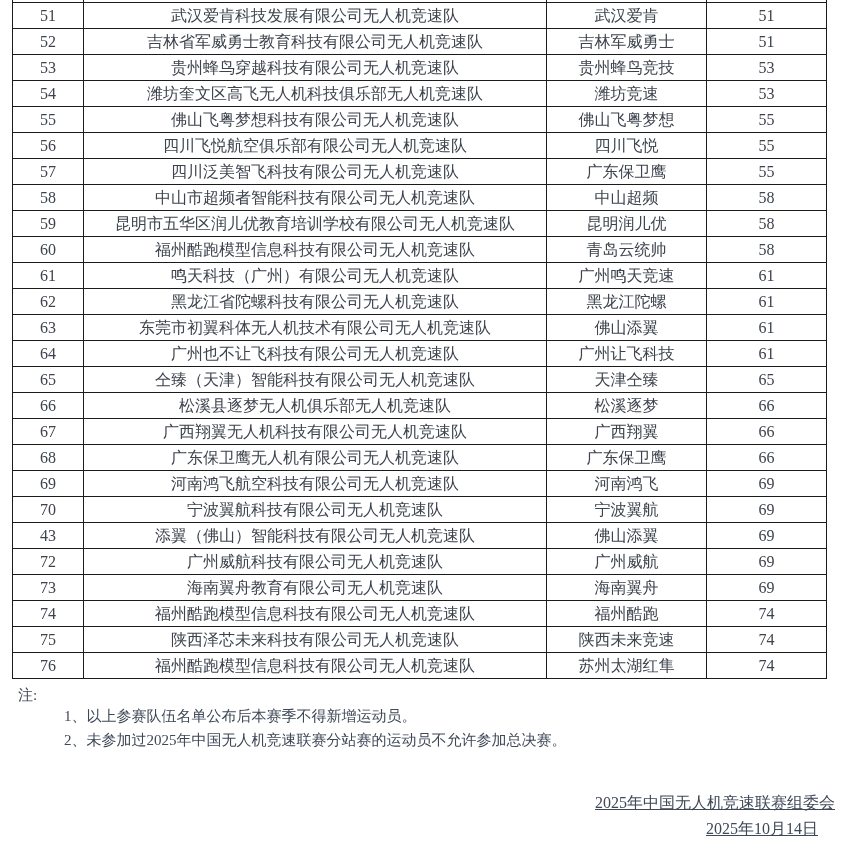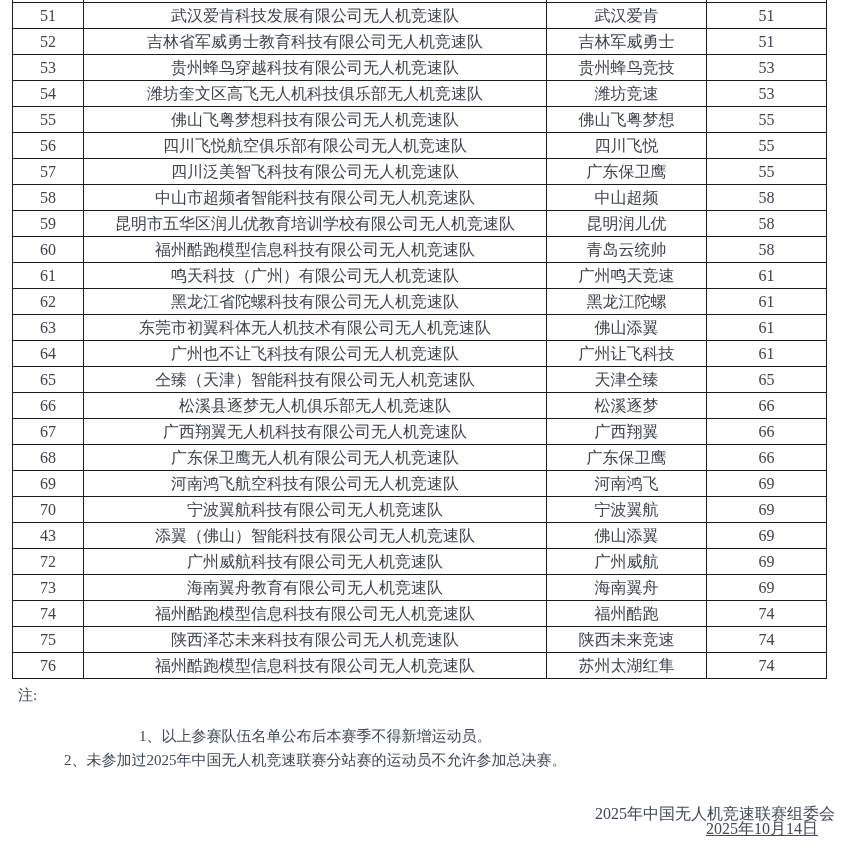--- a/index.html
+++ b/index.html
@@ -54,40 +54,40 @@
     color: #3f4857;
   }
   .notes-label {
     position: absolute;
     left: 18px;
     top: 2px;
   }
   .notes-list {
     position: absolute;
     left: 64px;
-    top: 40px;
-    text-align: center;
+    top: 20px;
   }
   .note-item {
     line-height: 24px;
     white-space: nowrap;
   }
   .footer {
     position: absolute;
     left: 0;
     top: 793px;
     width: 857px;
     font-size: 16px;
     color: #3f4857;
   }
   .footer-org {
     position: absolute;
     right: 22px;
-    top: 11px;
-    white-space: nowrap;
+    top: 0;
+    white-space: nowrap;
+    text-decoration: underline;
   }
   .footer-date {
     position: absolute;
     right: 39px;
     top: 26px;
     white-space: nowrap;
     text-decoration: underline;
   }
 </style>
 </head>

